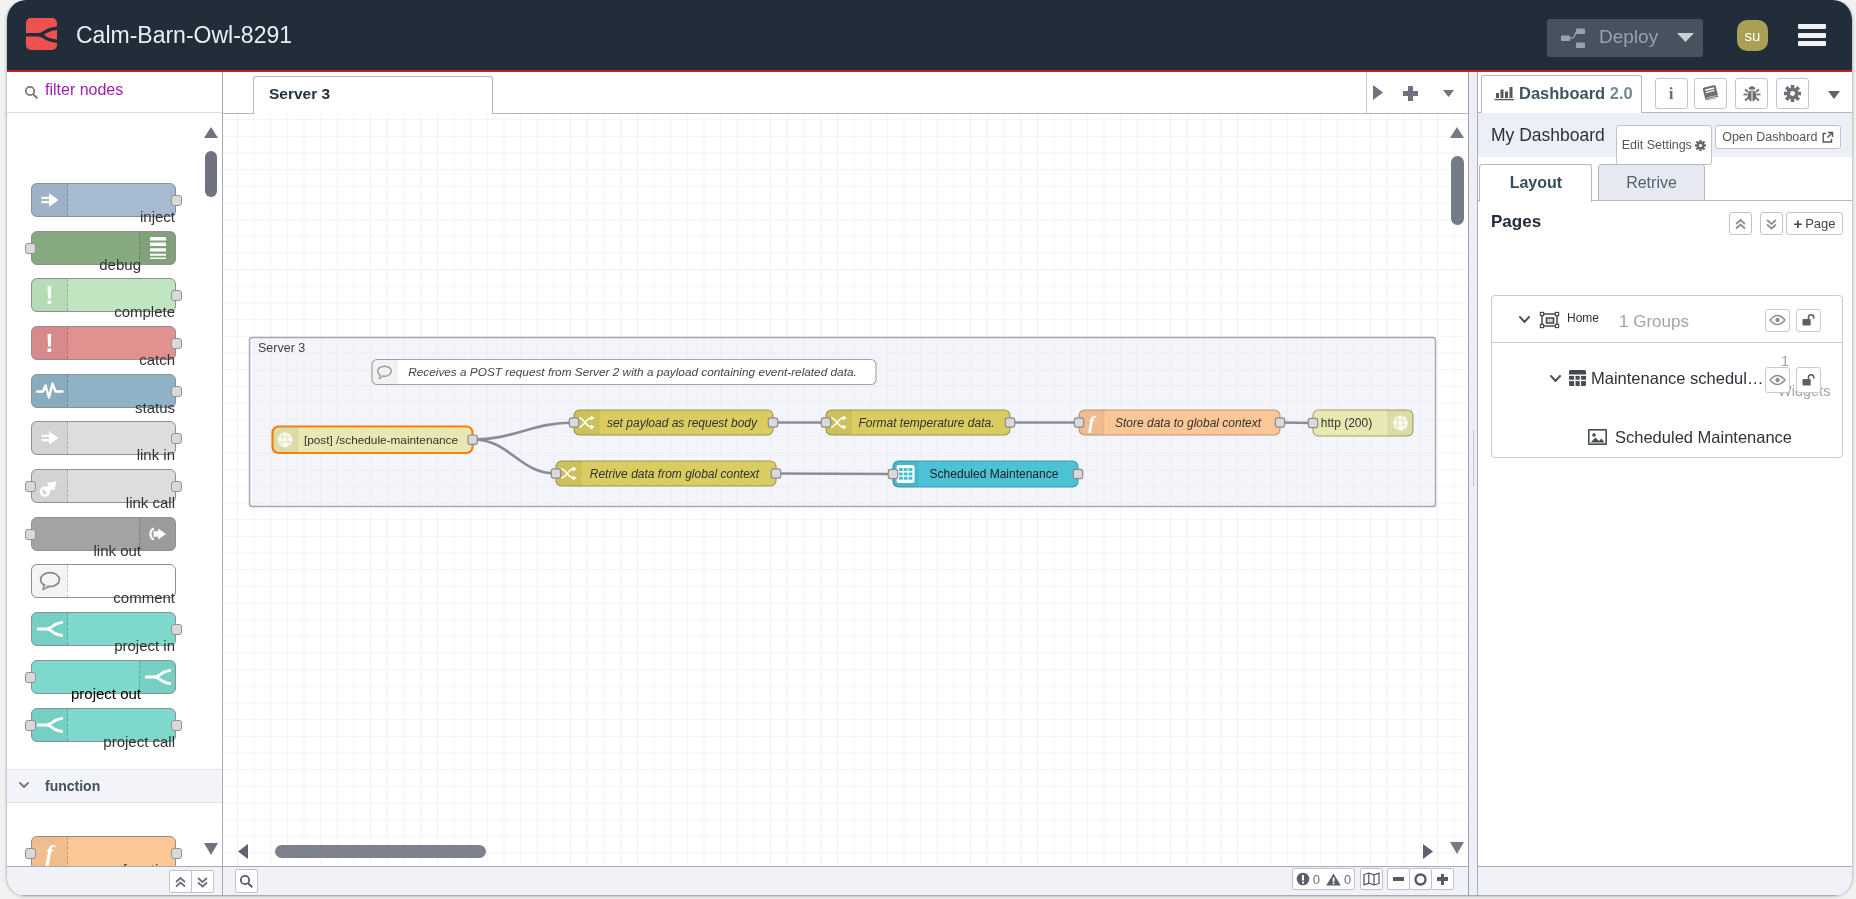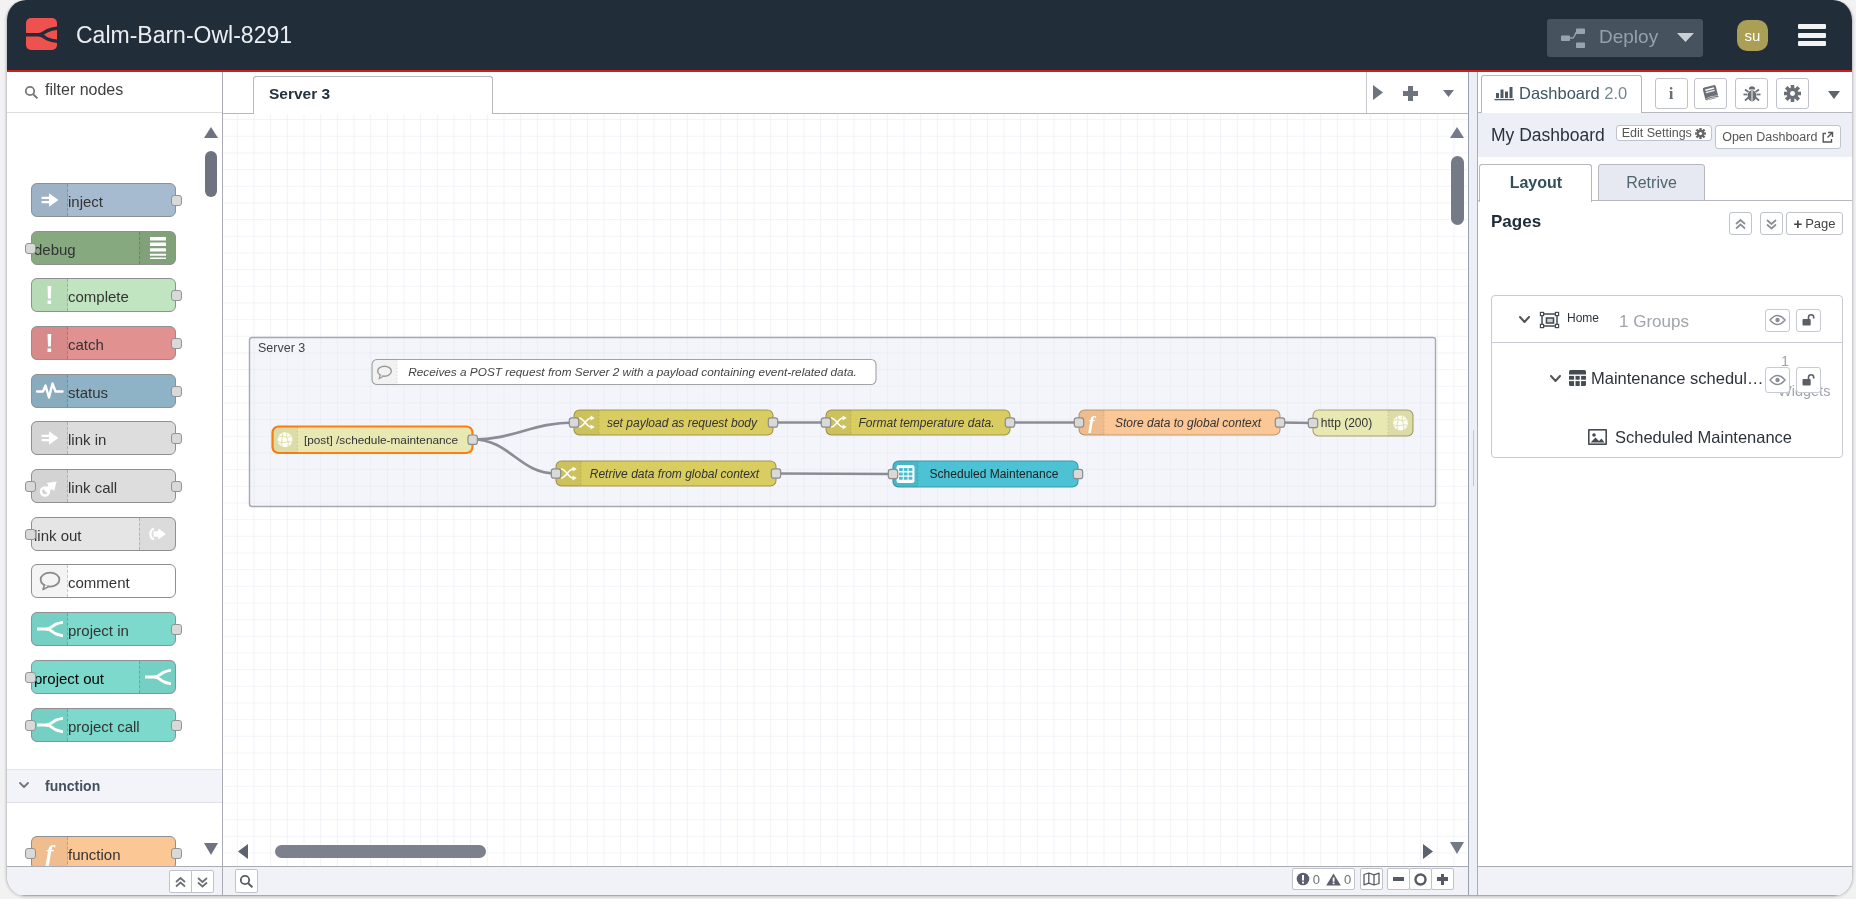--- a/index.html
+++ b/index.html
@@ -2,21 +2,21 @@
 <html><head><meta charset="utf-8">
 <style>
 *{margin:0;padding:0;box-sizing:border-box}
 svg{display:block}
 html,body{width:1856px;height:899px;background:#f2f2f2;font-family:"Liberation Sans",sans-serif;overflow:hidden}
 #app{position:absolute;left:6px;top:0;width:1847px;height:896px;background:#fff;border-radius:20px;overflow:hidden;border-left:1px solid #c9cacf;border-right:1px solid #c9cacf;box-shadow:0 1px 3px rgba(0,0,0,0.2)}
 .abs{position:absolute}
 #header{position:absolute;left:0;top:0;width:100%;height:70px;background:#222d3a}
 #redbar{position:absolute;left:0;top:70px;width:100%;height:2px;background:#d21c1c}
 .pnode{position:absolute;width:145px;height:34px;border:1px solid #909090;border-radius:6px;color:#333;font-size:15px}
-.plabel{position:absolute;top:9px;text-align:left}
+.plabel{position:absolute;top:24px;text-align:right}
 .picon{position:absolute;top:0;height:32px;width:36px;display:flex;align-items:center;justify-content:center}
 .pp{position:absolute;width:11px;height:11px;background:#d9d9d9;border:1px solid #939393;border-radius:3px;top:11px}
 .cat{position:absolute;left:0;width:215px;height:42px;background:#f3f4f9;border-top:1px solid #e3e4eb;border-bottom:1px solid #dfe0e8;color:#44505c;font-weight:bold;font-size:14px}
 .sbtn{position:absolute;background:#fff;border:1px solid #c0c2cc;border-radius:3px;display:flex;align-items:center;justify-content:center;color:#555}
 .ftbtn{position:absolute;background:#fff;border:1px solid #c0c2cc;border-radius:2px;display:flex;align-items:center;justify-content:center}
 </style></head><body>
 <div id="app">
 <div id="header"></div>
 
 <div class="abs" style="left:19px;top:18px">
@@ -52,21 +52,21 @@
 <div class="abs" style="left:1791px;top:32.6px;width:28px;height:5.2px;background:#f0f2f4;border-radius:1px"></div>
 <div class="abs" style="left:1791px;top:41.2px;width:28px;height:5.2px;background:#f0f2f4;border-radius:1px"></div>
 <div id="redbar"></div>
 <div class="abs" style="left:0;top:72px;width:215px;height:794px;background:#fff"></div>
 <div class="abs" style="left:17px;top:85px">
       <svg width="15" height="15" viewBox="0 0 15 15" style="">
         <circle cx="6" cy="6" r="4.2" fill="none" stroke="#777" stroke-width="1.8"></circle>
         <line x1="9.2" y1="9.2" x2="13.4" y2="13.4" stroke="#777" stroke-width="2"></line>
       </svg>
     </div>
-<div class="abs" style="left:38px;top:81px;font-size:16px;color:#404040">filter nodes</div>
+<div class="abs" style="left:38px;top:81px;font-size:16px;color:#a21caf">filter nodes</div>
 <div class="abs" style="left:0;top:112px;width:215px;height:1px;background:#ddd"></div>
 <div class="pnode" style="left:24px;top:183px;background:#a6bbcf">
       <div class="picon" style="left:0;border-right:1px dashed rgba(0,0,0,0.18);background:rgba(0,0,0,0.045)">
         <svg width="24" height="24" viewBox="0 0 24 24" style="">
           <g transform="scale(1.2)">
             <path d="M3 7.2h6.2V4.4L17 10l-7.8 5.6v-2.8H3v-2h6.2v-1.6H3z" fill="#fff"></path>
           </g>
         </svg>
       </div>
       <div class="plabel" style="left:36px;width:107px;color:#333">inject</div>
@@ -127,21 +127,21 @@
           <g transform="rotate(-42 14 14) translate(3,1.5)">
             <path d="M4 11h6.5V7.9L19 13.5 10.5 19.1v-3.1H4z" fill="#fff"></path>
           </g>
           <circle cx="9" cy="19.5" r="4" fill="none" stroke="#fff" stroke-width="2.4"></circle>
         </svg>
       </div>
       <div class="plabel" style="left:36px;width:107px;color:#333">link call</div>
       <div class="pp" style="left:-7px"></div>
       <div class="pp" style="right:-7px"></div>
     </div>
-<div class="pnode" style="left:24px;top:517px;background:#e5e5e5">
+<div class="pnode" style="left:24px;top:517px;background:#a3a3a3">
       <div class="picon" style="right:0;border-left:1px dashed rgba(0,0,0,0.18);background:rgba(0,0,0,0.045)">
         <svg width="24" height="24" viewBox="0 0 24 24" style="">
           <path d="M7.5 9.2h4.7V6.4L20 12l-7.8 5.6v-2.8H7.5z" fill="#fff"></path>
           <path d="M8 6.5 a6 6 0 0 0 0 11" fill="none" stroke="#fff" stroke-width="2.2"></path>
         </svg>
       </div>
       <div class="plabel" style="left:2px;width:107px;color:#333">link out</div>
       <div class="pp" style="left:-7px"></div>
     </div>
 <div class="pnode" style="left:24px;top:564px;background:#ffffff">
@@ -465,21 +465,21 @@
       <svg width="20" height="17" viewBox="0 0 20 17" style="">
         <g fill="#4e5a63">
           <rect x="2" y="9" width="3" height="5"></rect>
           <rect x="6.5" y="5.5" width="3" height="8.5"></rect>
           <rect x="11" y="7.5" width="3" height="6.5"></rect>
           <rect x="15.5" y="3" width="3" height="11"></rect>
         </g>
         <line x1="0.5" y1="15.6" x2="20" y2="15.6" stroke="#4e5a63" stroke-width="1.4"></line>
       </svg>
     </div>
-<div class="abs" style="left:1512px;top:84px;font-size:16.5px;font-weight:normal;color:#3e5660">Dashboard <span style="color:#76878e">2.0</span></div>
+<div class="abs" style="left:1512px;top:84px;font-size:16.5px;font-weight:bold;color:#3e5660">Dashboard <span style="color:#76878e">2.0</span></div>
 <div class="sbtn" style="left:1647.5px;top:78px;width:33px;height:31px">
       <span style="font:bold 17px 'Liberation Serif',serif;color:#6b7077">i</span>
     </div>
 <div class="sbtn" style="left:1687.3px;top:78px;width:33px;height:31px">
       <svg width="20" height="19" viewBox="0 0 20 19" style="">
         <g transform="rotate(-14 10 10)">
           <path d="M5 2 h9.5 a2 2 0 0 1 2 2 v9.2 a2 2 0 0 1 -2 2 h-9.5 a1.8 1.8 0 0 1 -1.8 -1.8 v-9.6 a1.8 1.8 0 0 1 1.8-1.8z" fill="#6b7077"></path>
           <rect x="5.4" y="4.2" width="9" height="1.6" fill="#fff"></rect>
           <rect x="5.4" y="6.8" width="9" height="1.2" fill="#fff" opacity="0.9"></rect>
           <path d="M3.6 13.2 q6.2 -1.8 13 0 l0 2.2 q-6.8 -1.8 -13 0z" fill="#fff" opacity="0.9"></path>
@@ -518,21 +518,21 @@
         </g>
       </svg>
     </div>
 <div class="abs" style="left:1821px;top:91px">
       <svg width="12" height="8" viewBox="0 0 12 8" style="">
         <path d="M0 0 L12 0 L6.0 8z" fill="#5f646b"></path>
       </svg>
     </div>
 <div class="abs" style="left:1471.4px;top:112.7px;width:375.6px;height:44.5px;background:#edeff7"></div>
 <div class="abs" style="left:1484px;top:125px;font-size:17.5px;color:#2b323a">My Dashboard</div>
-<div class="sbtn" style="left:1609px;top:125px;width:96px;height:16px;font-size:12.5px;color:#555">Edit Settings&nbsp;<svg width="11" height="11" viewBox="0 0 11 11" style="">
+<div class="sbtn" style="left:1609px;top:125px;width:96px;height:40px;font-size:12.5px;color:#555">Edit Settings&nbsp;<svg width="11" height="11" viewBox="0 0 11 11" style="">
         <g transform="translate(5.5,5.5)" fill="#666">
           <rect x="-1.155" y="-5.720000000000001" width="2.31" height="3.08" transform="rotate(0)"></rect>
           <rect x="-1.155" y="-5.720000000000001" width="2.31" height="3.08" transform="rotate(45)"></rect>
           <rect x="-1.155" y="-5.720000000000001" width="2.31" height="3.08" transform="rotate(90)"></rect>
           <rect x="-1.155" y="-5.720000000000001" width="2.31" height="3.08" transform="rotate(135)"></rect>
           <rect x="-1.155" y="-5.720000000000001" width="2.31" height="3.08" transform="rotate(180)"></rect>
           <rect x="-1.155" y="-5.720000000000001" width="2.31" height="3.08" transform="rotate(225)"></rect>
           <rect x="-1.155" y="-5.720000000000001" width="2.31" height="3.08" transform="rotate(270)"></rect>
           <rect x="-1.155" y="-5.720000000000001" width="2.31" height="3.08" transform="rotate(315)"></rect>
           <circle r="3.74"></circle>

